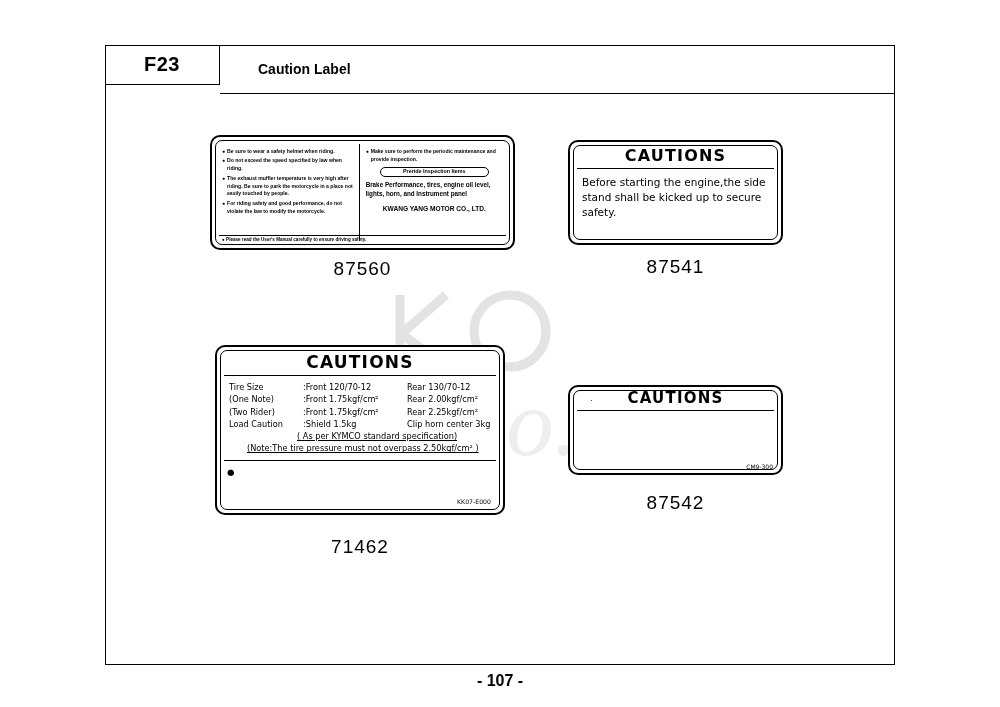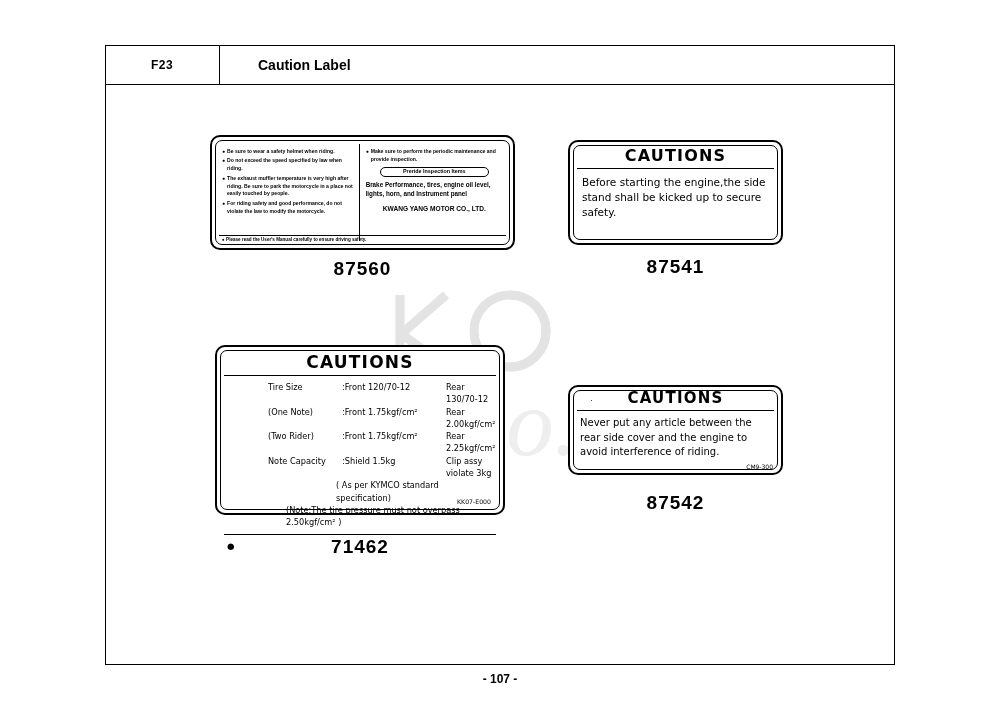--- a/index.html
+++ b/index.html
@@ -40,28 +40,28 @@
     left: 0; top: 0;
     width: 115px; height: 40px;
     border-right: 1px solid #000;
     border-bottom: 1px solid #000;
     box-sizing: border-box;
     display: flex;
     align-items: center;
     justify-content: center;
   }
   .header-code {
-    font-size: 12px;
+    font-size: 20px;
     font-weight: bold;
     letter-spacing: 0.5px;
   }
   .header-title-box {
     position: absolute;
     left: 115px; top: 0;
-    width: 675px; height: 40px;
+    width: 675px; height: 49px;
     border-bottom: 1px solid #000;
     box-sizing: border-box;
     display: flex;
     align-items: center;
     padding-left: 38px;
     text-align: center;
   }
   .header-title {
     font-size: 14px;
     font-weight: bold;
@@ -73,21 +73,21 @@
     width: 330px; height: 210px;
     pointer-events: none;
     opacity: 1;
   }
   
   .footer {
     position: absolute;
     left: 0; top: 672px;
     width: 1000px;
     text-align: center;
-    font-size: 12px;
+    font-size: 16px;
     font-weight: bold;
   }
 
   
   .label {
     position: absolute;
     box-sizing: border-box;
     background: #fff;
   }
   .outerbox {
@@ -100,21 +100,21 @@
   .innerbox {
     position: absolute;
     left: 5px; top: 5px; right: 5px; bottom: 5px;
     border: 1px solid #000;
     border-radius: 7px;
     box-sizing: border-box;
   }
   .partno {
     position: absolute;
     font-size: 19px;
-    font-weight: bold;
+    font-weight: normal;
     letter-spacing: 1px;
     text-align: center;
   }
 
   
   #label-87560 {
     left: 210px; top: 135px;
     width: 305px; height: 115px;
   }
   #label-87560 .cols {
@@ -214,27 +214,26 @@
   }
   #label-87505 .cautions-title {
     font-size: 17px;
     margin-top: 7px;
   }
   .spec-table {
     padding: 5px 10px 0 14px;
     font-family: "DejaVu Sans", sans-serif;
     font-size: 8.2px;
     line-height: 1.5;
-    margin-left: 39px;
   }
   .spec-row { display: flex; }
   .c1 { width: 74px; flex: 0 0 auto; }
   .c2 { width: 104px; flex: 0 0 auto; }
   .c3 { flex: 1 1 auto; }
-  .note-row { padding-left: 8px; }
+  .note-row { padding-left: 8px; text-decoration: underline; }
   .sep-line {
     border-top: 1px solid #000;
     margin: 5px 9px 0 9px;
   }
   .oil-note {
     display: flex;
     padding: 5px 10px 0 12px;
     font-family: "DejaVu Sans", sans-serif;
     font-size: 8.6px;
     line-height: 1.4;
@@ -368,23 +367,23 @@
         <span class="c1">(One Note)</span>
         <span class="c2">:Front 1.75kgf/cm²</span>
         <span class="c3">Rear 2.00kgf/cm²</span>
       </div>
       <div class="spec-row">
         <span class="c1">(Two Rider)</span>
         <span class="c2">:Front 1.75kgf/cm²</span>
         <span class="c3">Rear 2.25kgf/cm²</span>
       </div>
       <div class="spec-row">
-        <span class="c1">Note Capacity</span>
+        <span class="c1">Load Caution</span>
         <span class="c2">:Shield 1.5kg</span>
-        <span class="c3">Clip assy violate 3kg</span>
+        <span class="c3">Clip horn center 3kg</span>
       </div>
       <div class="spec-row note-row">
         <span class="c3" style="padding-left:60px;">( As per KYMCO standard specification)</span>
       </div>
       <div class="spec-row note-row">
         <span class="c3" style="padding-left:10px;">(Note:The tire pressure must not overpass 2.50kgf/cm² )</span>
       </div>
     </div>
     <div class="sep-line"></div>
     <div class="oil-note">
@@ -393,20 +392,19 @@
     <div class="code-br">KK07-E000</div>
   </div>
   <div class="partno" style="left:215px; top:536px; width:290px;">71462</div>
 
   <div class="label" id="label-87542">
     <div class="outerbox"></div>
     <div class="innerbox"></div>
     <div class="dot-tl">·</div>
     <div class="cautions-title">CAUTIONS</div>
     <div class="rule"></div>
-    <div class="body-text">Never put any article between the rear side cover and the engine to avoid interference of riding.</div>
     <div class="code-br-small">CM9-300</div>
   </div>
   <div class="partno" style="left:568px; top:492px; width:215px;">87542</div>
 
   <div class="footer">- 107 -</div>
 
 </div>
 
 </body></html>

